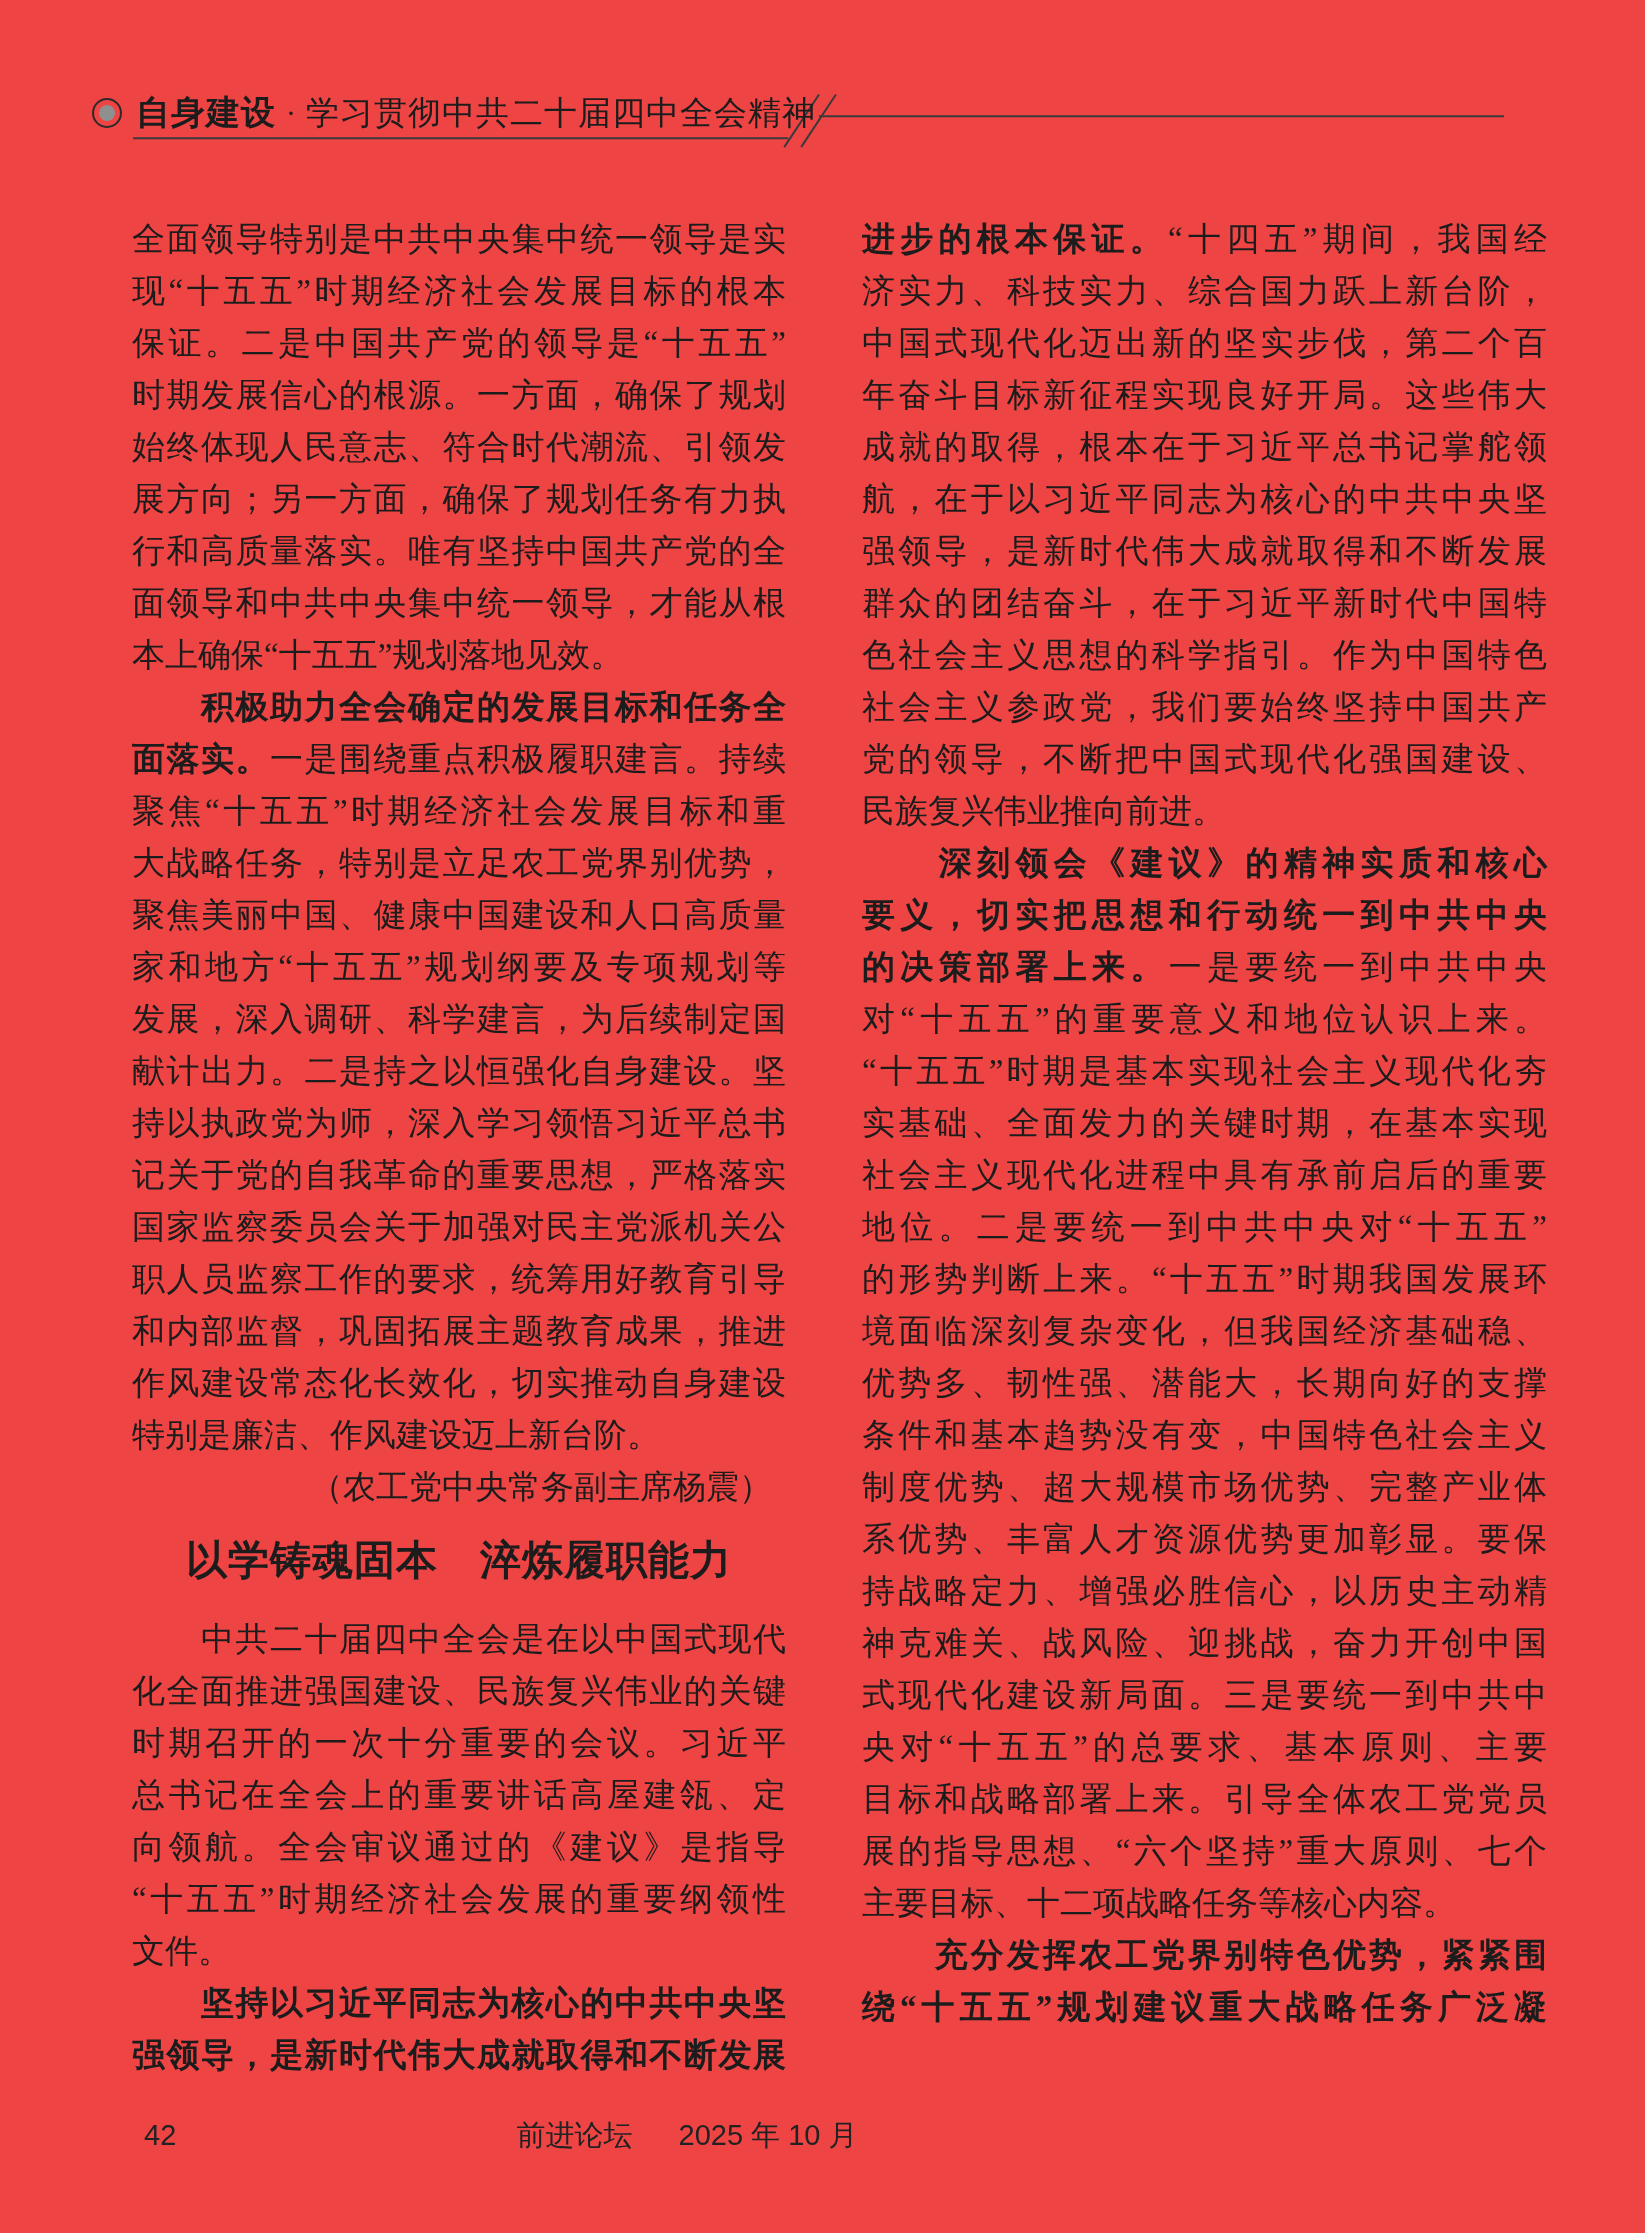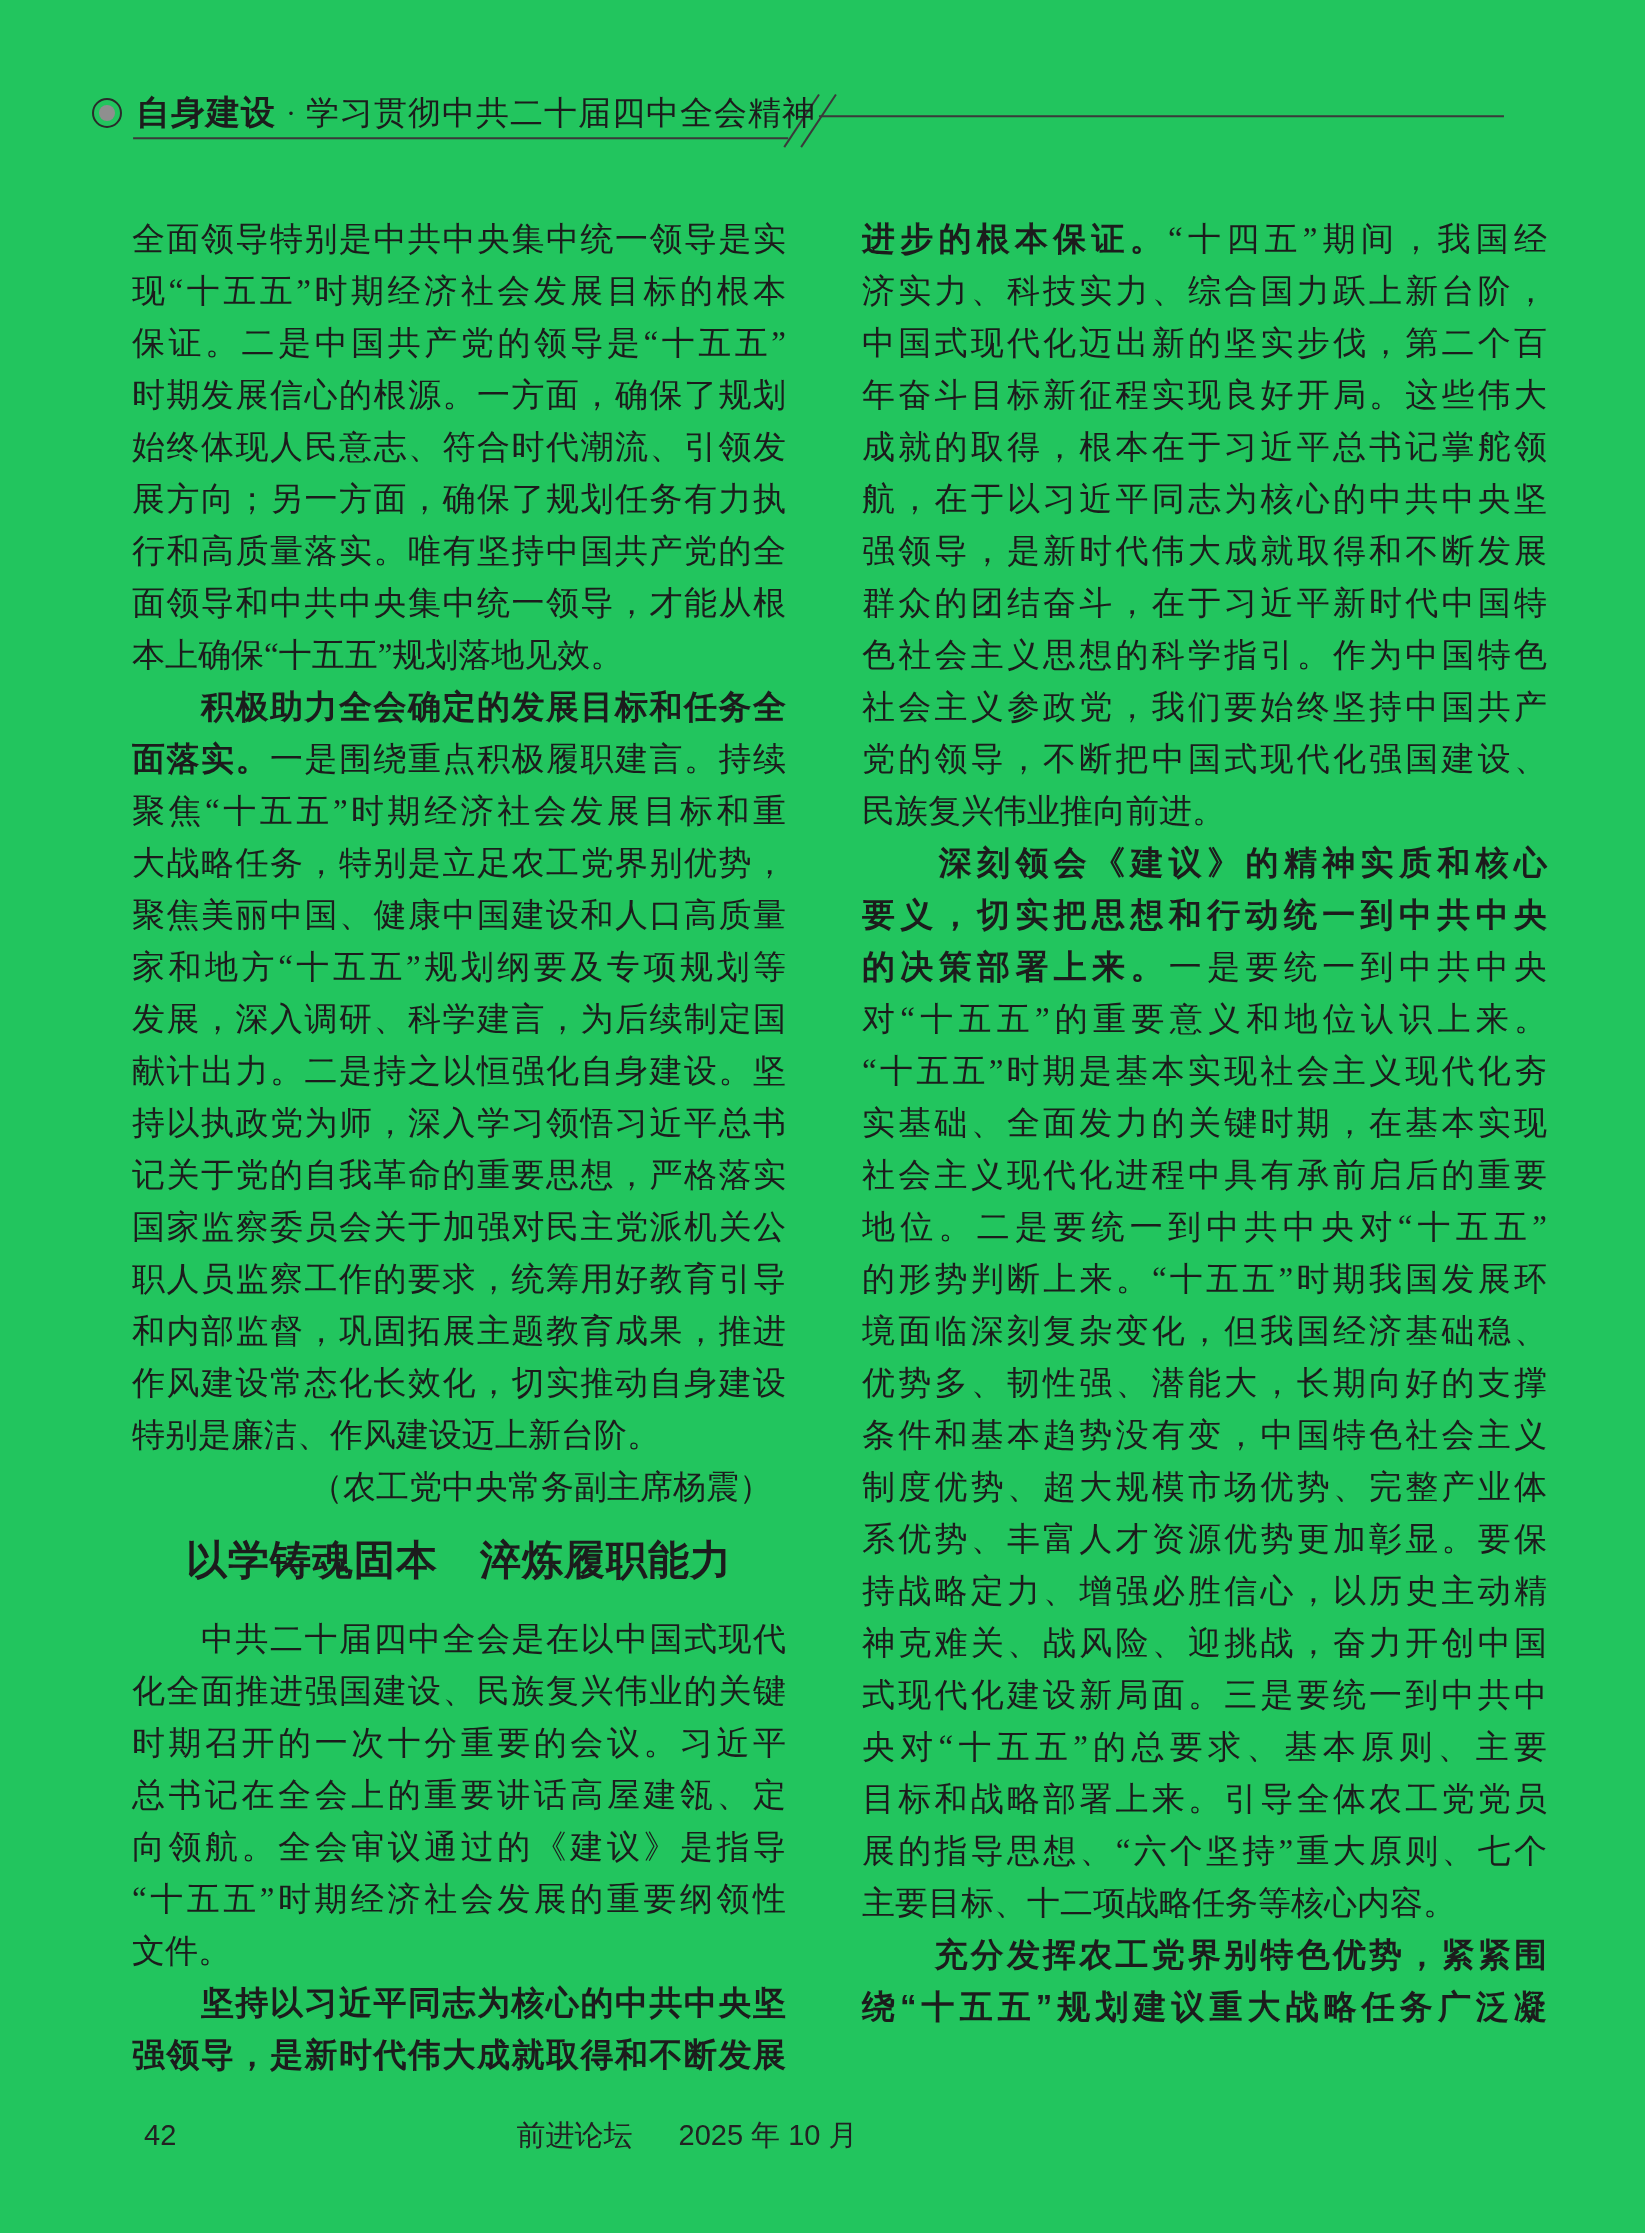--- a/index.html
+++ b/index.html
@@ -1,19 +1,19 @@
 <!DOCTYPE html>
 <html><head>
 <meta charset="utf-8">
 <style>
   html,body{margin:0;padding:0;background:#e8e8e8;}
   .page{
     position:relative;
     width:1646px;height:2234px;
-    background:#22c55e;
+    background:#ef4444;
     overflow:hidden;
     font-family:"Liberation Serif","DejaVu Serif",serif;
     color:#1c1c1c;
   }
   
   .hdr{position:absolute;left:0;top:0;width:1646px;height:169px;}
   .hdr-row{position:absolute;left:92px;top:92px;height:42px;display:flex;align-items:center;}
   .bullet{
     width:30px;height:30px;border:2px solid #2a2a2a;border-radius:50%;
     display:inline-flex;align-items:center;justify-content:center;margin-right:14px;
@@ -28,21 +28,21 @@
   .col{position:absolute;top:213px;}
   .col-left{left:132px;width:654px;}
   .col-right{left:862px;width:685px;}
   .para{margin:0;}
   .line{
     height:52px;line-height:52px;font-size:33px;
     text-align:justify;text-align-last:justify;
     white-space:normal;
   }
   .line.last{text-align-last:left;}
-  .lead{font-weight:bold;font-family:Liberation Sans, sans-serif;}
+  .lead{font-weight:bold;font-family:Liberation Serif, serif;}
   .attribution{
     height:52px;line-height:52px;font-size:33px;
     text-align:right;padding-right:14px;
   }
   .section-heading{
     margin-top:16px;margin-bottom:22px;height:62px;line-height:62px;
     text-align:center;font-size:41px;font-weight:bold;
     font-family:"Liberation Sans","DejaVu Sans",sans-serif;
     letter-spacing:1px;
   }

